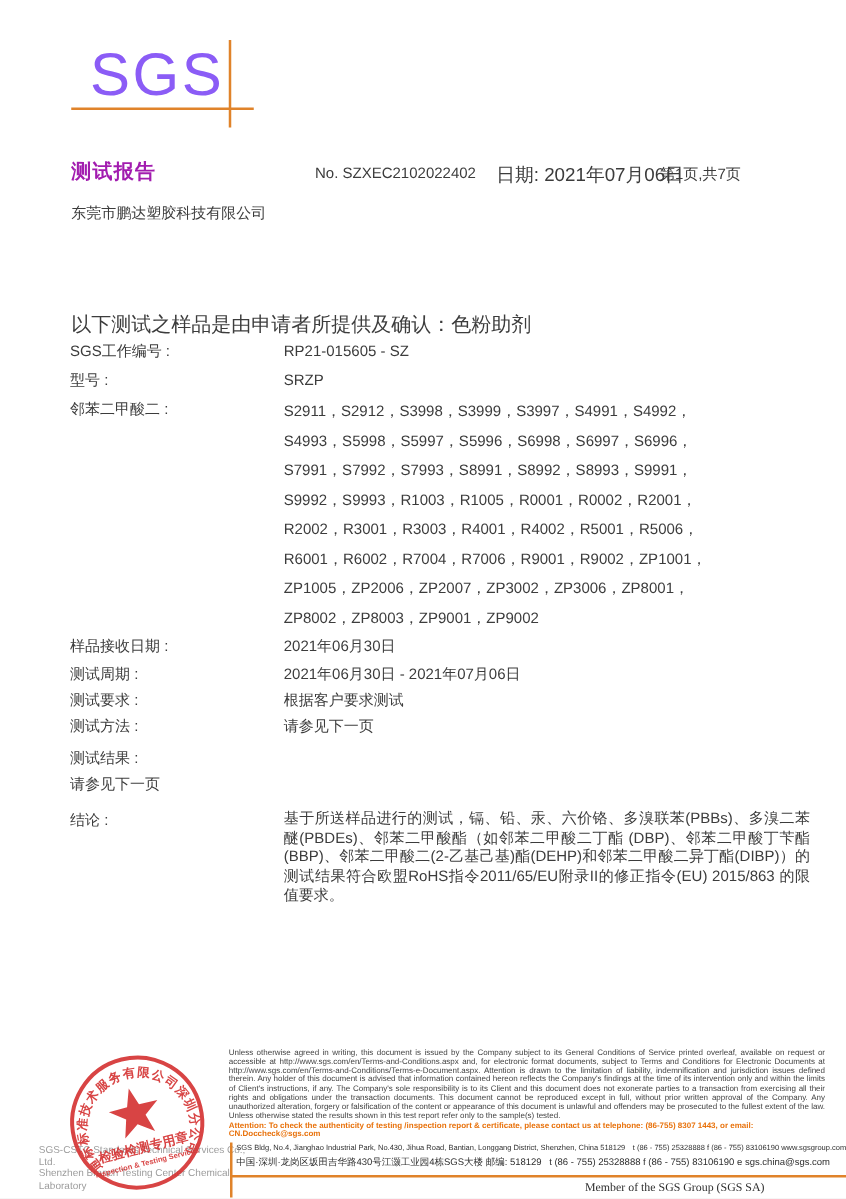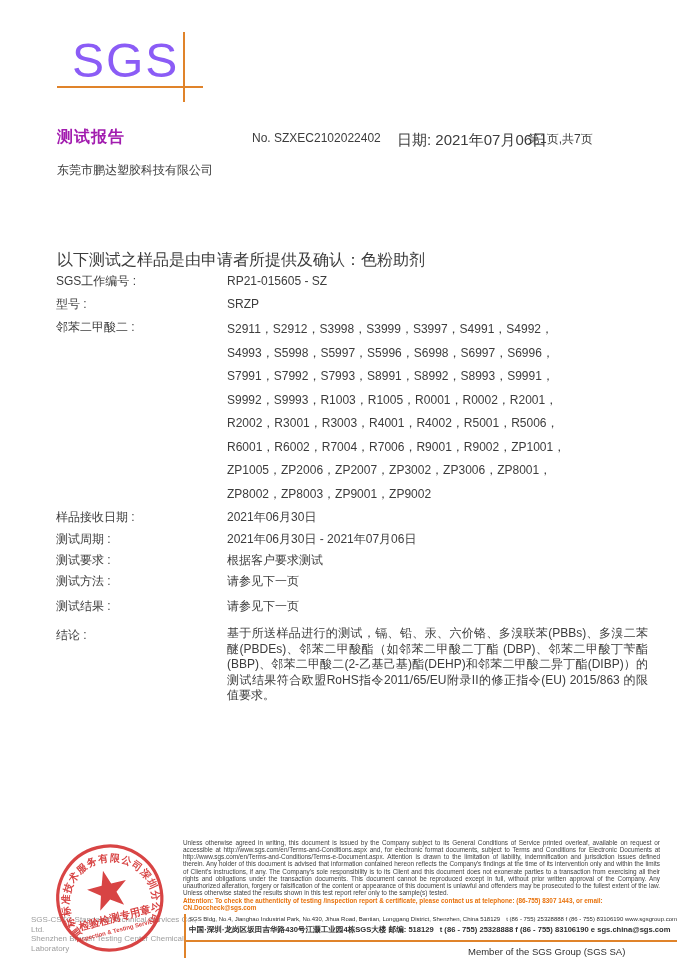--- a/index.html
+++ b/index.html
@@ -24,39 +24,39 @@
   
   .fields{position:absolute;left:39px;top:272px;width:592px;font-size:12px;margin-left:17px;}
   .frow{display:flex;align-items:flex-start;}
   .frow .lbl{width:171px;flex:none;line-height:18px;}
   .frow .val{flex:1;line-height:18px;}
   .frow.gap{margin-bottom:5px;}
   .reflist .val div{line-height:23.5px;}
   .frow.std{margin-top:0;}
   .frow.std .lbl,.frow.std .val{line-height:22px;}
   .frow.sm .lbl,.frow.sm .val{line-height:21px;}
-  .frow.resrow{margin-top:4px;}
+  .frow.resrow{margin-top:4px;flex-direction:column;}
   .frow.conc{margin-top:9px;}
   .frow.conc .val{line-height:15.5px;text-align:justify;}
   
   .stamp{position:absolute;left:50px;top:842px;width:120px;height:114px;
     transform:rotate(-14deg);opacity:.9;z-index:3;}
   .stamp-company{position:absolute;left:31px;top:915px;width:170px;font-size:8px;
     line-height:9.5px;color:#9d9d9d;z-index:1;}
   
   .legal{position:absolute;left:183px;top:839px;width:477px;font-size:6.4px;
     line-height:7.15px;text-align:justify;color:#3f3f3f;z-index:2;}
   .attention{color:#e8720c;font-weight:bold;margin-top:1px;text-align:left;}
   .addr-block{position:absolute;left:189px;top:916px;width:478px;z-index:2;}
   .addr-line1{font-size:6px;color:#2f2f2f;white-space:nowrap;}
-  .addr-line2{font-size:7.6px;color:#2f2f2f;margin-top:3px;white-space:nowrap;font-weight:bold;}
+  .addr-line2{font-size:7.6px;color:#2f2f2f;margin-top:3px;white-space:nowrap;}
   .addr-line1 span,.addr-line2 span{margin-right:6px;}
   .vline-footer{position:absolute;left:184px;top:914px;width:2px;height:44px;background:#e0832a;z-index:2;}
   .hline-footer{position:absolute;left:184px;top:940px;width:493px;height:2px;background:#e0832a;z-index:2;}
-  .member{position:absolute;left:468px;top:946px;font-size:9.5px;color:#2f2f2f;}
+  .member{position:absolute;left:468px;top:946px;font-size:9.5px;color:#2f2f2f;font-family:Liberation Serif, serif;}
 </style>
 </head>
 <body>
 
 <div class="page">
 
   <div class="logo-hline"></div>
   <div class="logo-vline"></div>
   <div class="logo-text">SGS</div>
 

